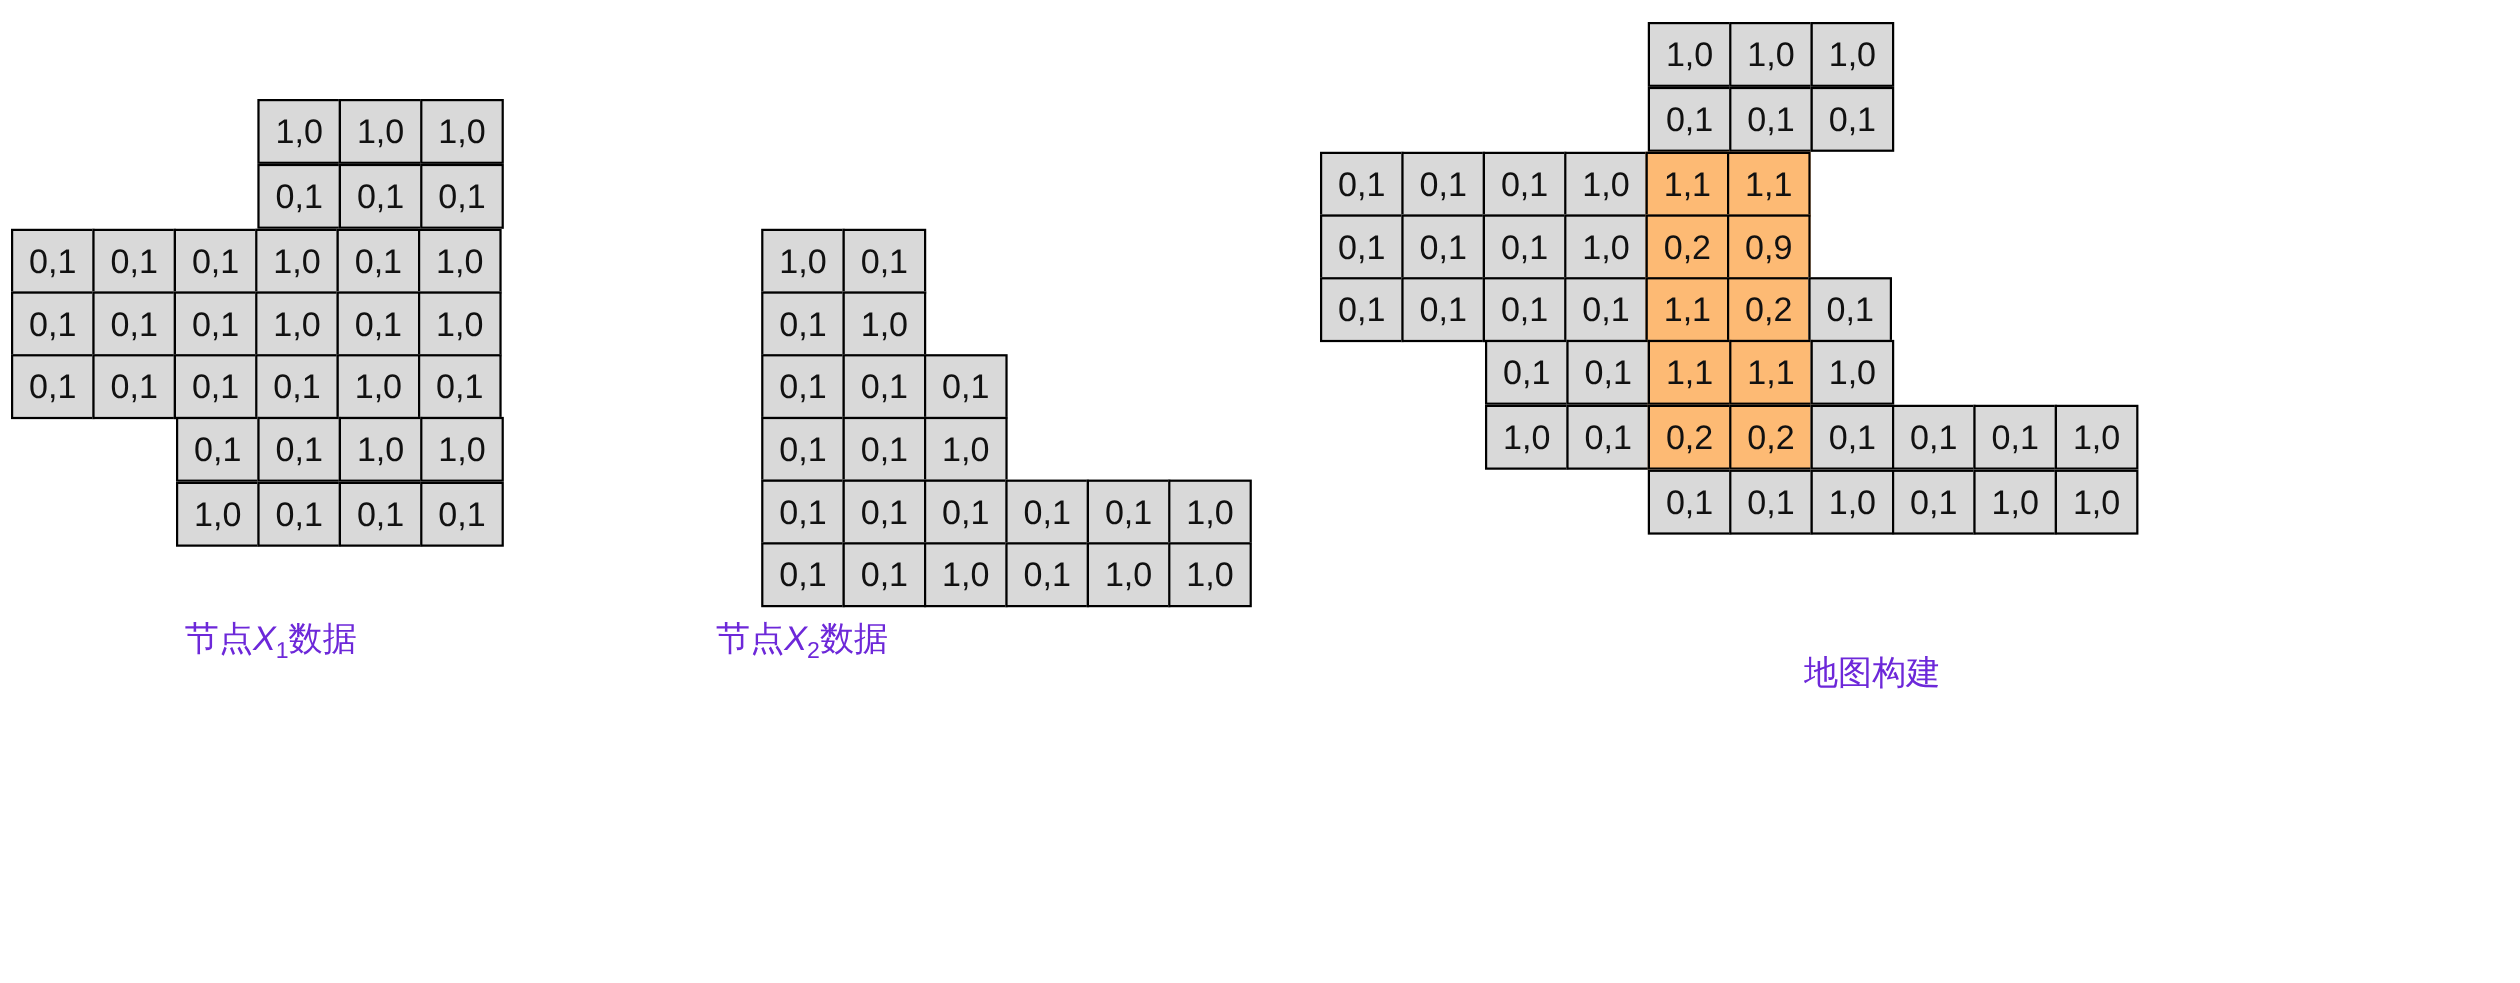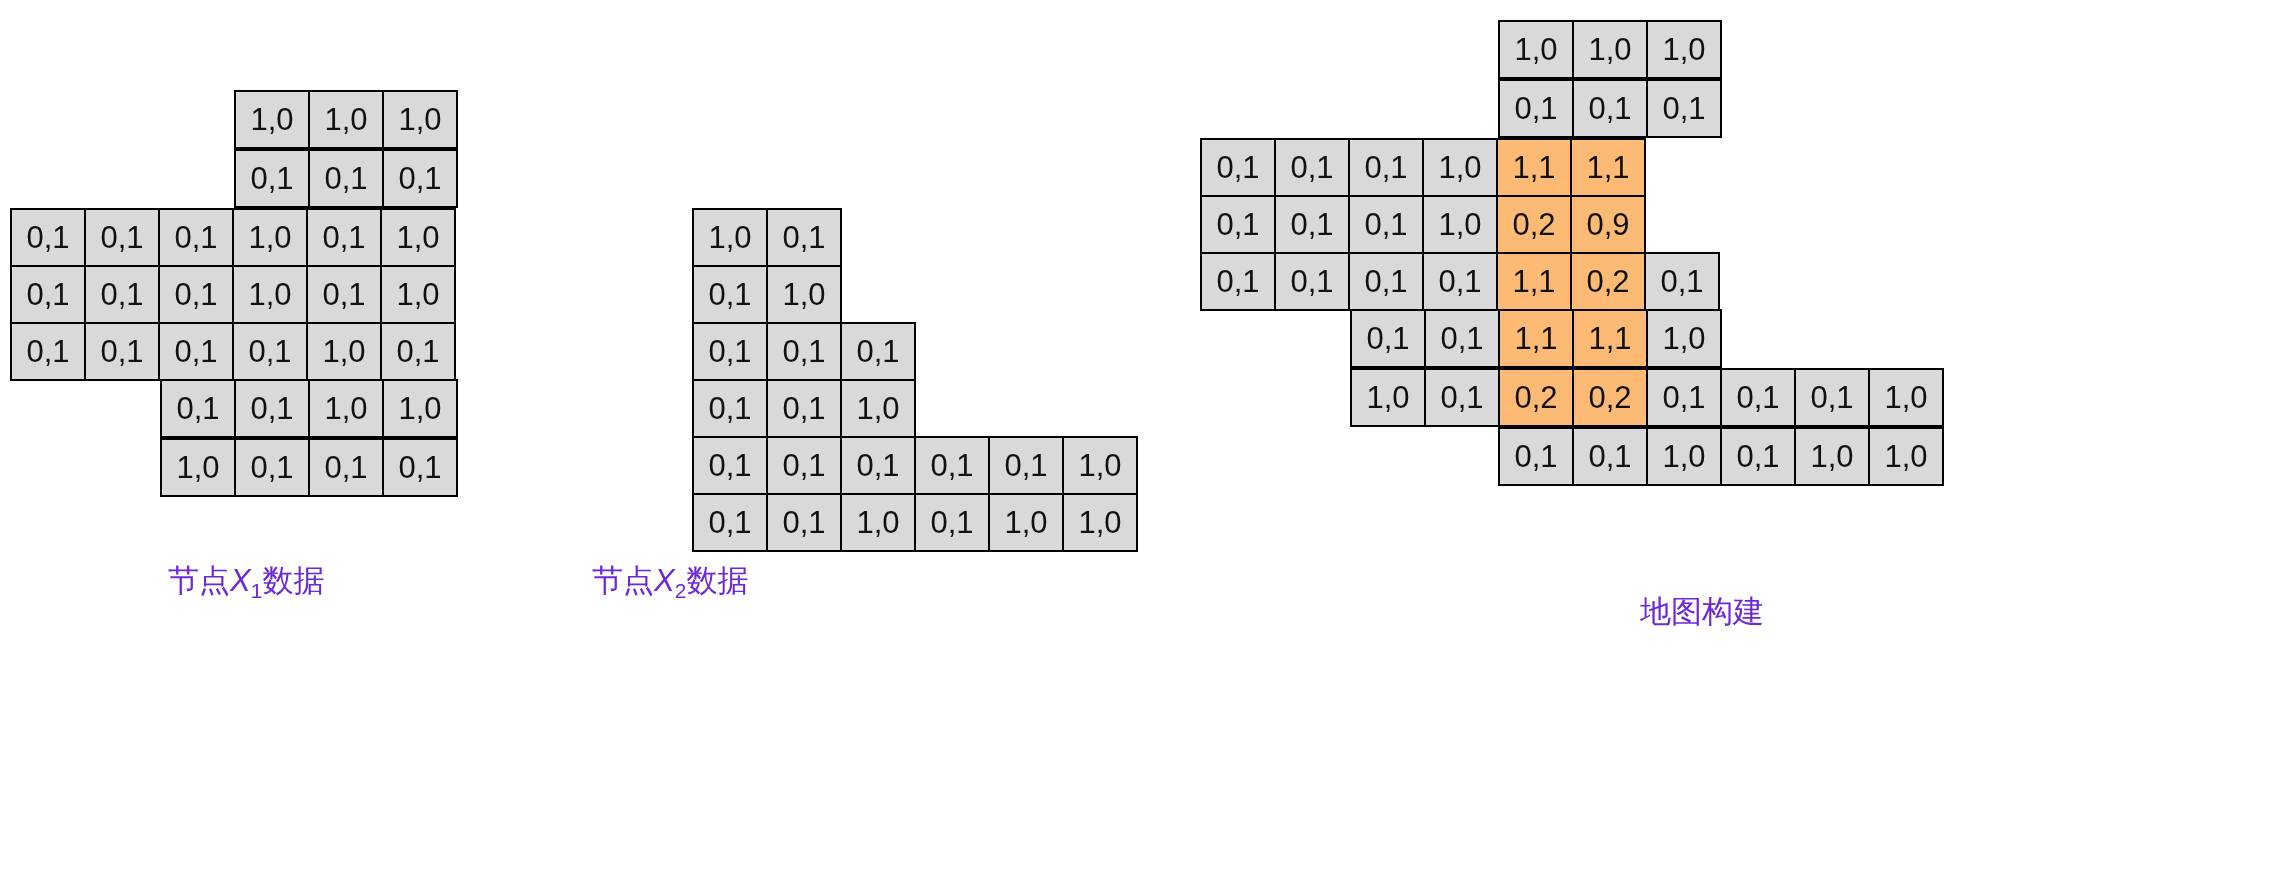--- a/index.html
+++ b/index.html
@@ -224,16 +224,16 @@
           <div class="cell">0,1</div>
           <div class="cell">1,0</div>
           <div class="cell">0,1</div>
           <div class="cell">1,0</div>
           <div class="cell">1,0</div>
         </div>
       </div>
     </div>
   <div id="captions-root">
       <div class="caption" style="left: 168px; top: 560px;"><span>节点</span><span class="var">X</span><span class="sub">1</span><span>数据</span></div>
-      <div class="caption" style="left: 592px; top: 560px;"><span>节点</span><span class="var">X</span><span class="sub">2</span><span>数据</span></div>
+      <div class="caption" style="left: 651px; top: 560px;"><span>节点</span><span class="var">X</span><span class="sub">2</span><span>数据</span></div>
       <div class="caption" style="left: 1640px; top: 560px; margin-top: 31px;"><span>地图构建</span></div>
     </div>
 </div>
 
 </body></html>

